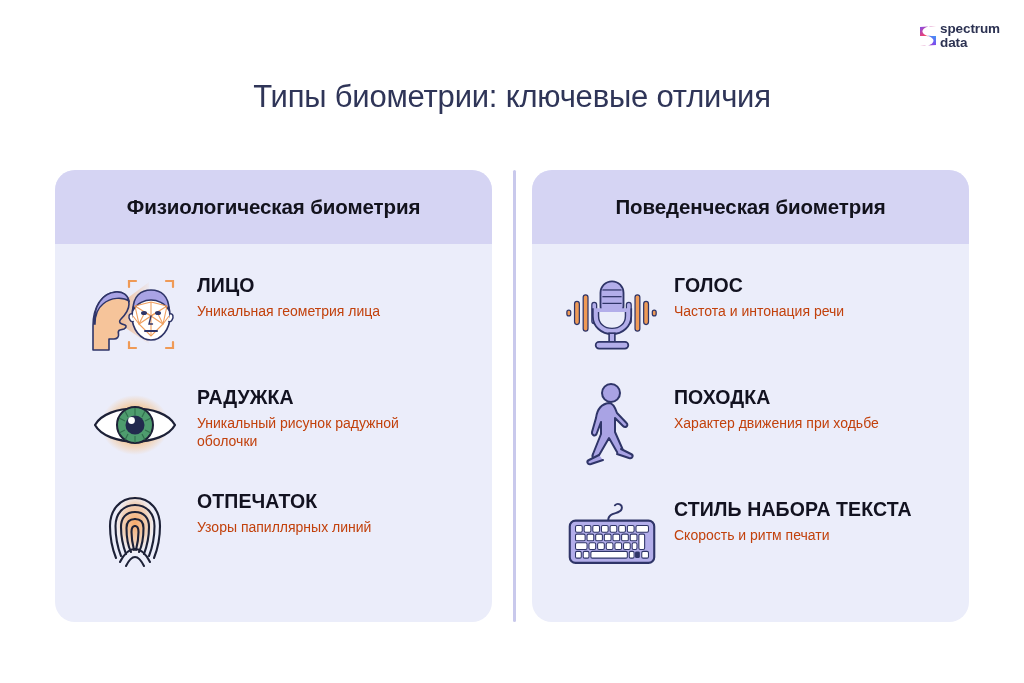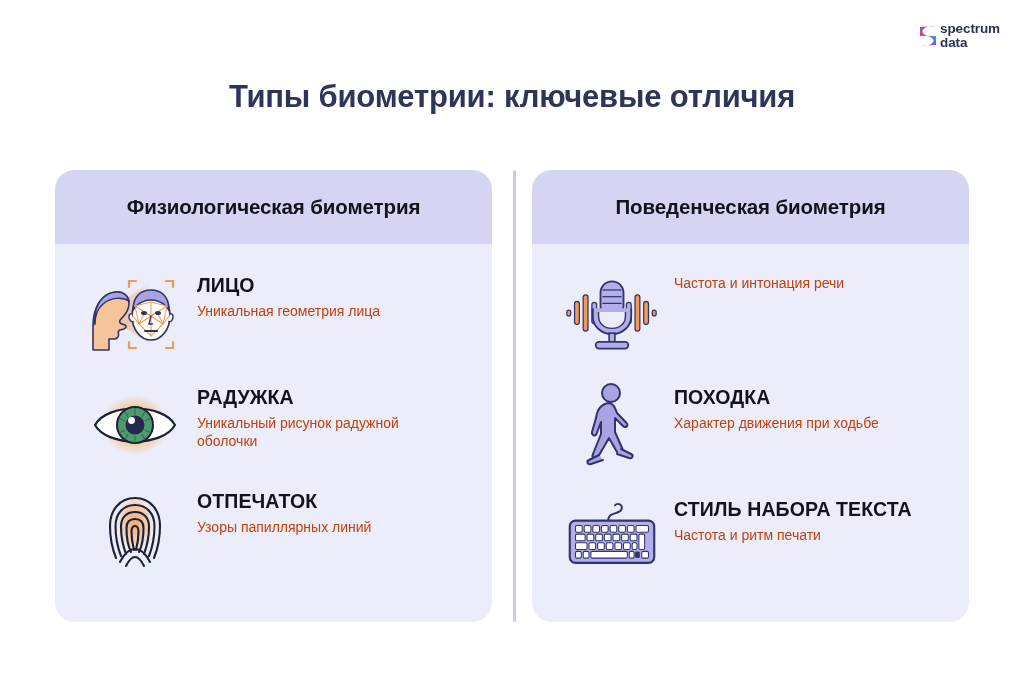--- a/index.html
+++ b/index.html
@@ -31,21 +31,21 @@
     font-weight: 700;
     letter-spacing: -0.1px;
   }
 
   
   .page-title {
     position: absolute;
     top: 79px; left: 0; width: 1024px;
     text-align: center;
     font-size: 31px;
-    font-weight: 700;
+    font-weight: 400;
     color: #2f3558;
     letter-spacing: -0.2px;
   }
 
   
   .cards {
     position: absolute;
     top: 170px; left: 55px;
     width: 914px; height: 452px;
     display: flex;
@@ -293,20 +293,21 @@
                 <path d="M40 31 L60 31"></path>
                 <path d="M40 38 L60 38"></path>
             </g>
             <path d="M30 36 L30 44 C30 55 39 63 50 63 C61 63 70 55 70 44 L70 36" fill="#b3aeea" stroke="#2f3568" stroke-width="1.9" stroke-linejoin="round"></path>
             <path d="M36 40 L36 44 C36 52 42 57 50 57 C58 57 64 52 64 44 L64 40" fill="#ebedfa" stroke="#2f3568" stroke-width="1.5"></path>
             <rect x="47" y="62" width="6" height="10" fill="#b3aeea" stroke="#2f3568" stroke-width="1.7"></rect>
             <rect x="33" y="71" width="34" height="7" rx="3.5" fill="#b3aeea" stroke="#2f3568" stroke-width="1.8"></rect>
           </svg>
         </div>
         <div class="row-text">
+          <div class="row-title">ГОЛОС</div>
           <div class="row-desc">Частота и интонация речи</div>
         </div>
       </div>
 
       <div class="row">
         <div class="icon-box">
           <svg width="66" height="86" viewBox="0 0 66 86">
             <g fill="#a9a3e4" stroke="#2f3568" stroke-width="2" stroke-linejoin="round" stroke-linecap="round">
               <circle cx="32" cy="11" r="9"></circle>
               <path d="M30 21 C22 22 18 28 17 36 L13 50 C12.5 53 16 55 17.5 52 L22 40 L22 52 L14 72 C12 76 17 79 19 75 L30 56 L38 70 C40 74 45 71 43.5 67 L36 50 L36 36 L44 44 C46.5 46.5 50 43.5 47.5 41 L38 31 C36 25 34 21 30 21 Z"></path>
@@ -357,21 +358,21 @@
                 <rect x="20" y="54" width="6" height="7" rx="1.5"></rect>
               <rect x="28" y="54" width="38" height="7" rx="1.5"></rect>
               <rect x="68" y="54" width="5" height="7" rx="1.5"></rect>
               <rect x="81" y="54" width="7" height="7" rx="1.5"></rect>
             </g>
             <rect x="74" y="54" width="5" height="7" rx="1.5" fill="#2f3568"></rect>
           </svg>
         </div>
         <div class="row-text">
           <div class="row-title">СТИЛЬ НАБОРА ТЕКСТА</div>
-          <div class="row-desc">Частота и ритм печати</div>
+          <div class="row-desc">Скорость и ритм печати</div>
         </div>
       </div>
 
     </div>
   </div>
 </div>
 
 <div class="divider"></div>
 
 </body></html>

